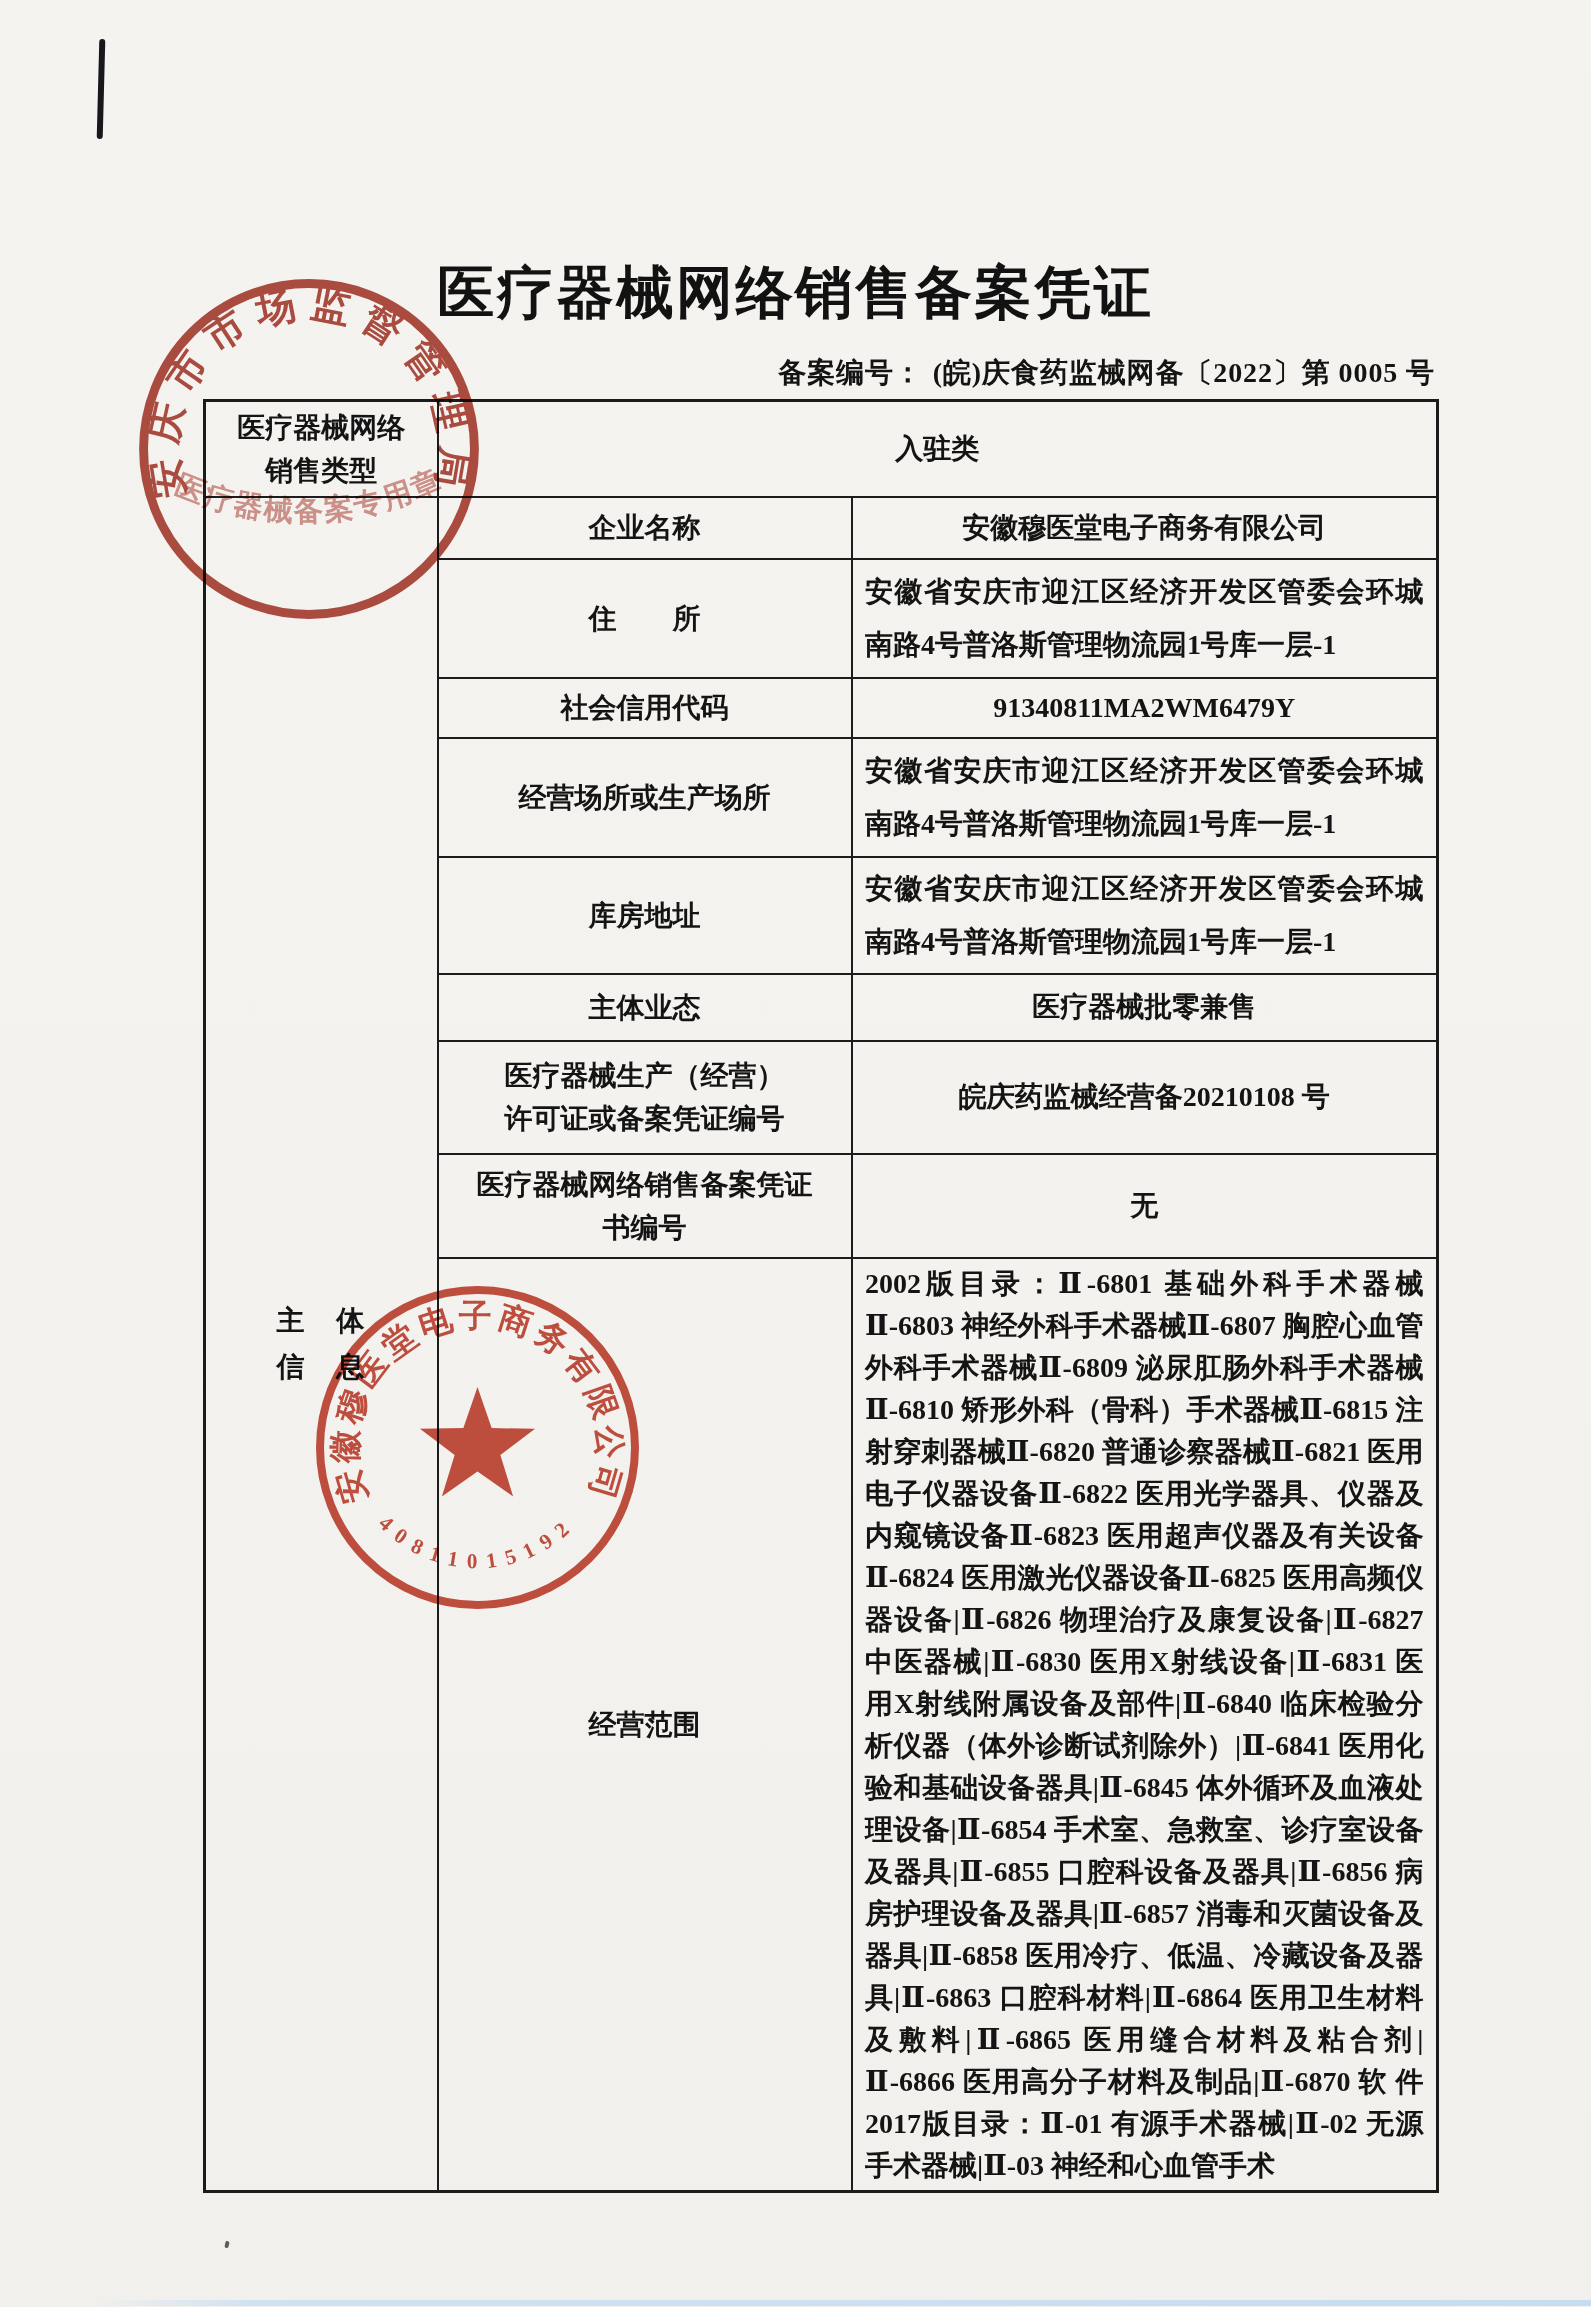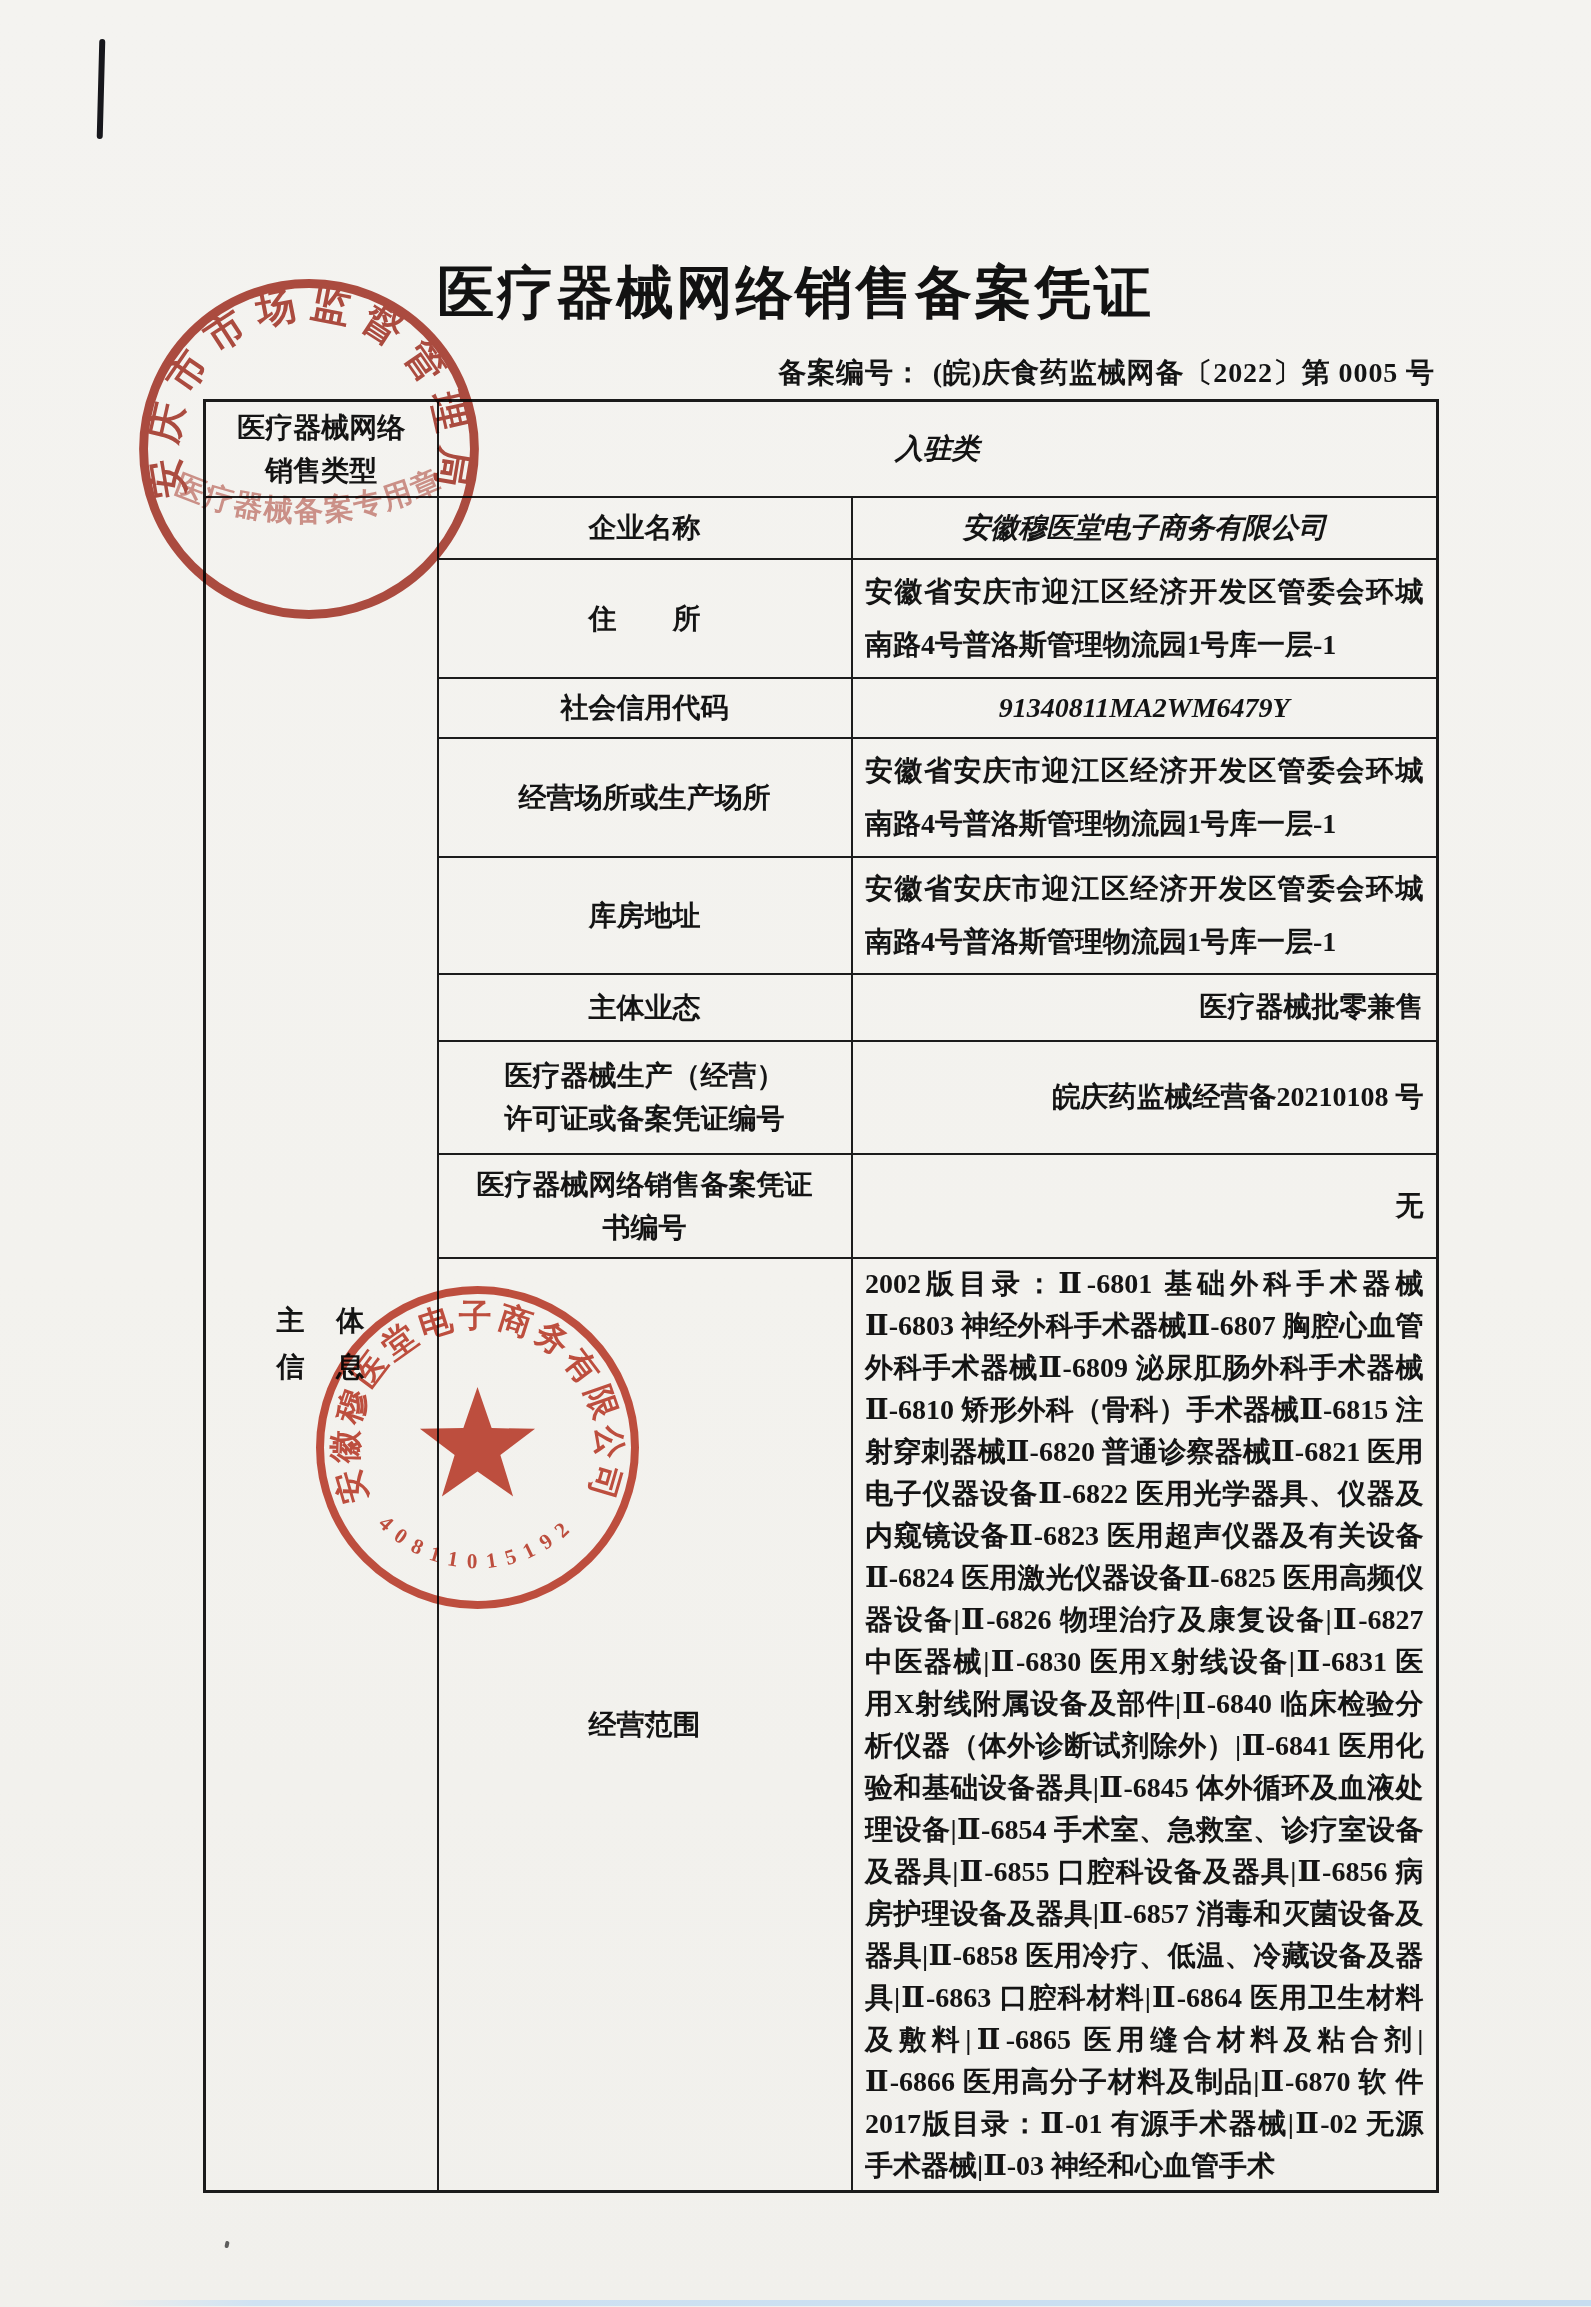--- a/index.html
+++ b/index.html
@@ -47,22 +47,22 @@
     font-size:28px;font-weight:700;
     padding:3.6px 12.5px;
     vertical-align:middle;
     overflow:hidden;
   }
   tr.h1{height:92px;} tr.h2{height:62px;} tr.h3{height:119px;}
   tr.h4{height:60px;}  tr.h5{height:119px;} tr.h6{height:117px;border-radius:27px;}
   tr.h7{height:67px;border-radius:20px;}  tr.h8{height:113px;} tr.h9{height:104px;}
   tr.h10{height:802px;}
   td.lbl{text-align:center;white-space:pre-line;line-height:1.55;}
-  td.val-center{text-align:center;font-style:italic;}
-  td.val-left{text-align:right;}
+  td.val-center{text-align:center;}
+  td.val-left{text-align:center;}
   td.val-justify{text-align:justify;line-height:53px;padding:5.3px 12.5px;}
   td.subject{
     text-align:center;white-space:pre-line;
     line-height:46px;font-size:28.5px;letter-spacing:1.8px;
     vertical-align:middle;
   }
   td.scope-val{
     text-align:justify;
     font-size:28px;line-height:42px;
     vertical-align:top;padding:9px 13.4px 5.3px 12.5px;

